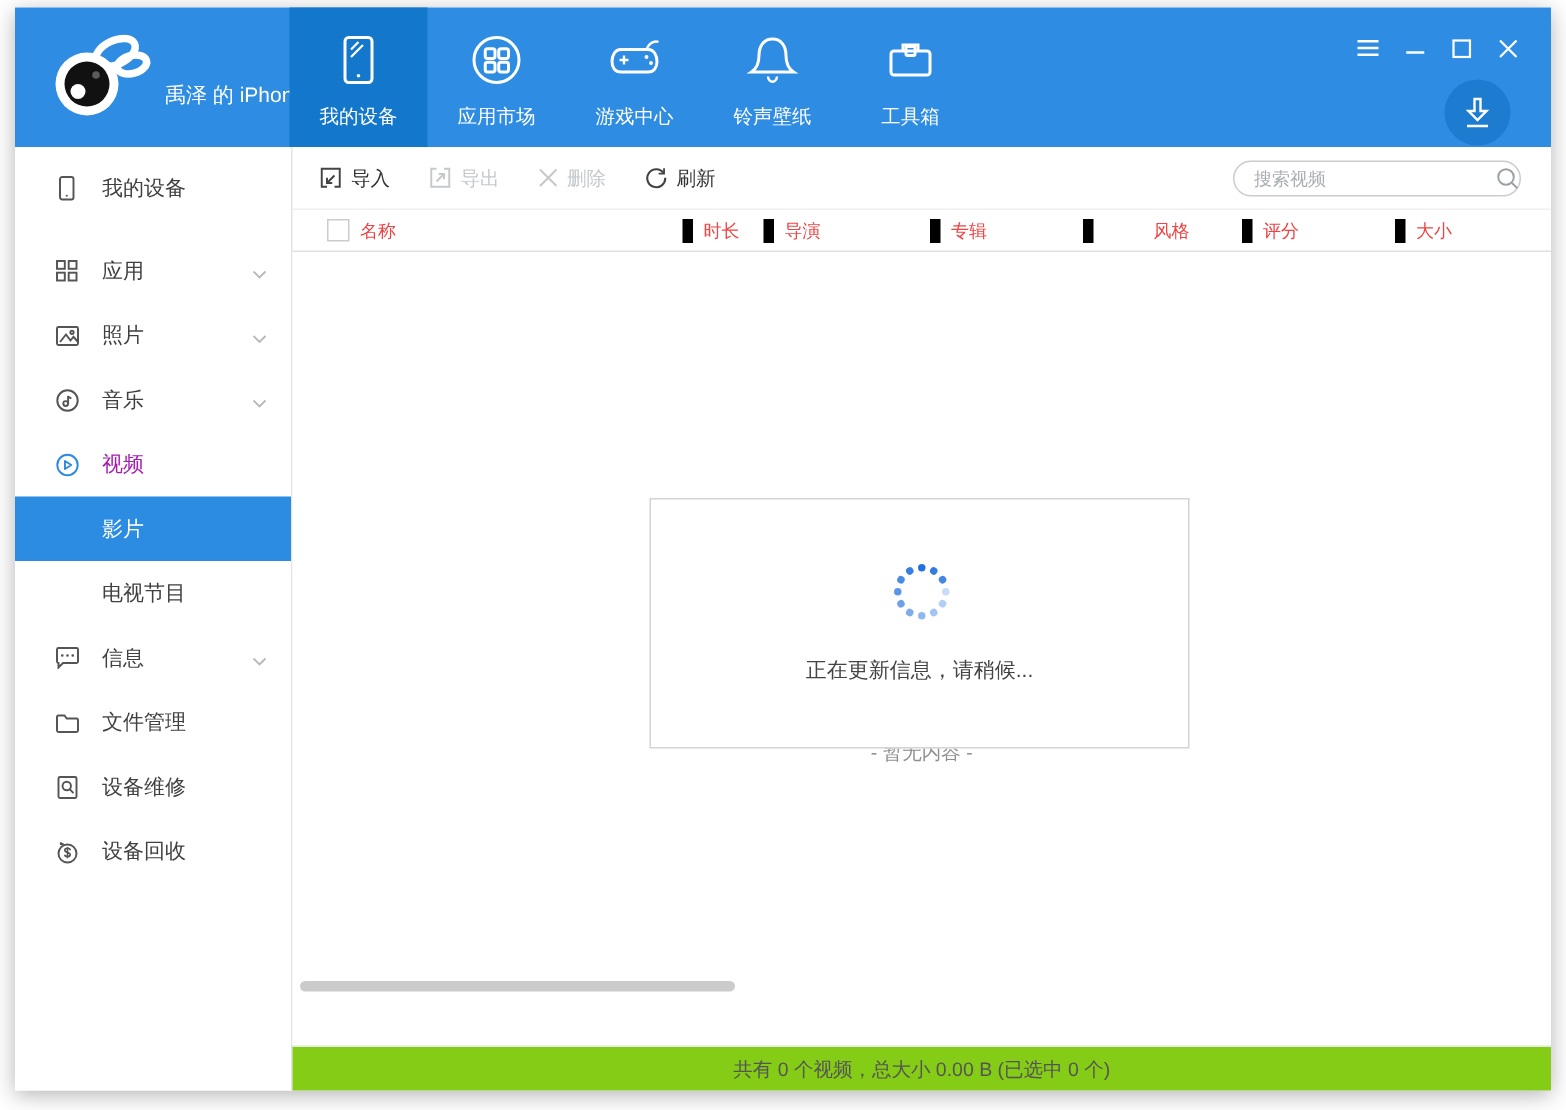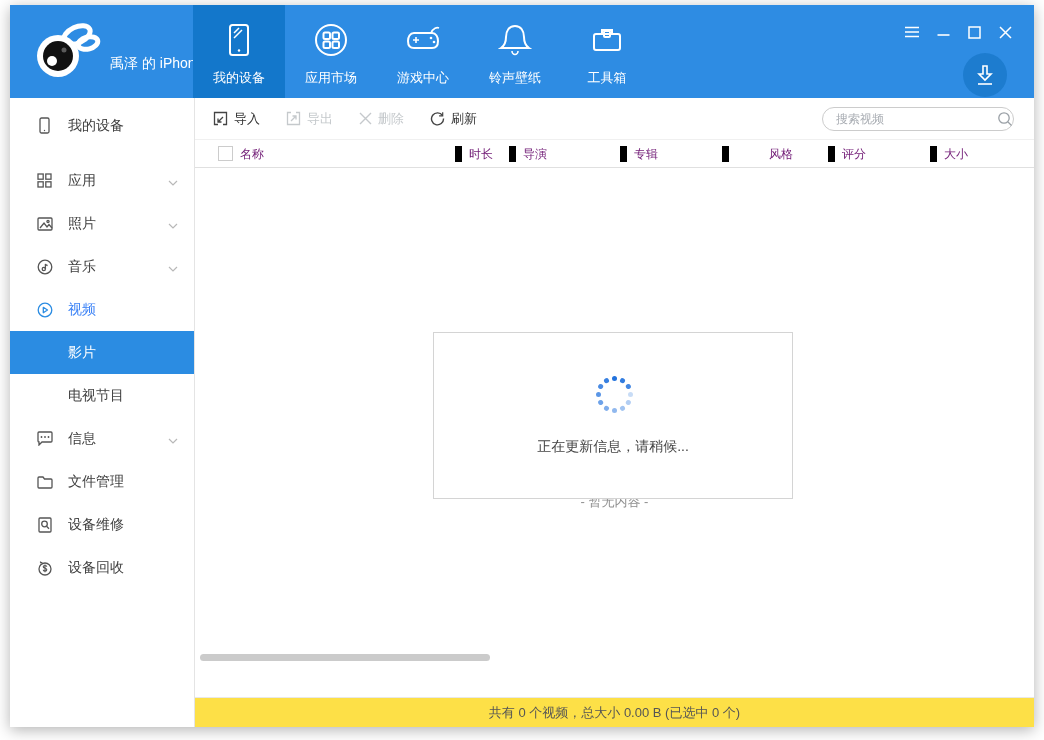--- a/index.html
+++ b/index.html
@@ -21,34 +21,34 @@
   .win-btn { width:18px; height:18px; display:flex; align-items:center; justify-content:center; cursor:pointer; }
   .download-fab { position:absolute; right:27px; top:48px; width:44px; height:44px; border-radius:50%; background:#1d7ccf; display:flex; align-items:center; justify-content:center; cursor:pointer; }
 
   
   .app-body { flex:1; display:flex; min-height:0; }
   .sidebar { width:185px; background:#fff; border-right:1px solid #e4e4e4; padding-top:6px; flex:0 0 185px; }
   .side-item { height:43px; display:flex; align-items:center; padding-left:26px; position:relative; font-size:14px; color:#404040; cursor:pointer; }
   .side-item .s-icon { width:17px; height:17px; margin-right:15px; display:flex; align-items:center; justify-content:center; }
   .side-item .chev { position:absolute; right:16px; }
   .side-item.gap-after { margin-bottom:12px; }
-  .side-item.active-parent { color:#3b82f6; }
+  .side-item.active-parent { color:#a21caf; }
   .side-item.child { padding-left:58px; }
   .side-item.selected { background:#2b8ce2; color:#fff; }
 
   .main { flex:1; display:flex; flex-direction:column; min-width:0; }
   .toolbar { height:42px; flex:0 0 42px; display:flex; align-items:center; padding-left:18px; position:relative; border-bottom:1px solid #f0f0f0; }
   .tool-btn { display:flex; align-items:center; gap:6px; font-size:13px; color:#333; margin-right:26px; cursor:pointer; }
   .tool-btn.disabled { color:#c5c9cc; cursor:default; }
   .search-pill { position:absolute; right:20px; top:9px; width:192px; height:24px; border:1px solid #ccc; border-radius:12px; display:flex; align-items:center; }
   .search-pill input { border:none; outline:none; background:transparent; flex:1; padding:0 6px 0 13px; font-size:12px; color:#555; font-family:inherit; }
   .search-pill input::placeholder { color:#a9adb3; }
   .search-pill .mag { margin-right:10px; display:flex; }
 
-  .theader { height:28px; flex:0 0 28px; display:flex; align-items:center; border-bottom:1px solid #e0e0e0; font-size:12px; color:#701a75; }
+  .theader { height:28px; flex:0 0 28px; display:flex; align-items:center; border-bottom:1px solid #e0e0e0; font-size:12px; color:#ef4444; }
   .th { padding-left:7px; height:16px; line-height:16px; border-left:7px solid #000000; }
   .th.first { border-left:none; }
   .chk-cell { width:38px; display:flex; justify-content:flex-end; }
   .checkbox { width:15px; height:15px; border:1px solid #ccc; background:#fff; cursor:pointer; }
   .col-name { width:222px; }
   .col-dur { width:54px; }
   .col-dir { width:111px; }
   .col-alb { width:102px; }
   .col-sty { width:106px;padding-left:40px; }
   .col-rat { width:102px; }
@@ -69,21 +69,21 @@
   .dot:nth-child(5){transform:rotate(120deg) translateY(-16px);opacity:.35}
   .dot:nth-child(6){transform:rotate(150deg) translateY(-16px);opacity:.42}
   .dot:nth-child(7){transform:rotate(180deg) translateY(-16px);opacity:.5}
   .dot:nth-child(8){transform:rotate(210deg) translateY(-16px);opacity:.58}
   .dot:nth-child(9){transform:rotate(240deg) translateY(-16px);opacity:.66}
   .dot:nth-child(10){transform:rotate(270deg) translateY(-16px);opacity:.74}
   .dot:nth-child(11){transform:rotate(300deg) translateY(-16px);opacity:.82}
   .dot:nth-child(12){transform:rotate(330deg) translateY(-16px);opacity:.9}
   .dialog-msg { position:absolute; left:0; right:0; top:105px; text-align:center; font-size:14px; color:#444; }
 
-  .statusbar { height:30px; flex:0 0 30px; background:#fde047; border-top:1px solid #e8e8e8; display:flex; align-items:center; justify-content:center; font-size:13px; color:#555; }
+  .statusbar { height:30px; flex:0 0 30px; background:#84cc16; border-top:1px solid #e8e8e8; display:flex; align-items:center; justify-content:center; font-size:13px; color:#555; }
 </style>
 </head>
 <body>
 
 <div class="stage">
   <div class="window">
 
     <div class="header">
       <div class="logo">
         <svg viewBox="0 0 80 58">

